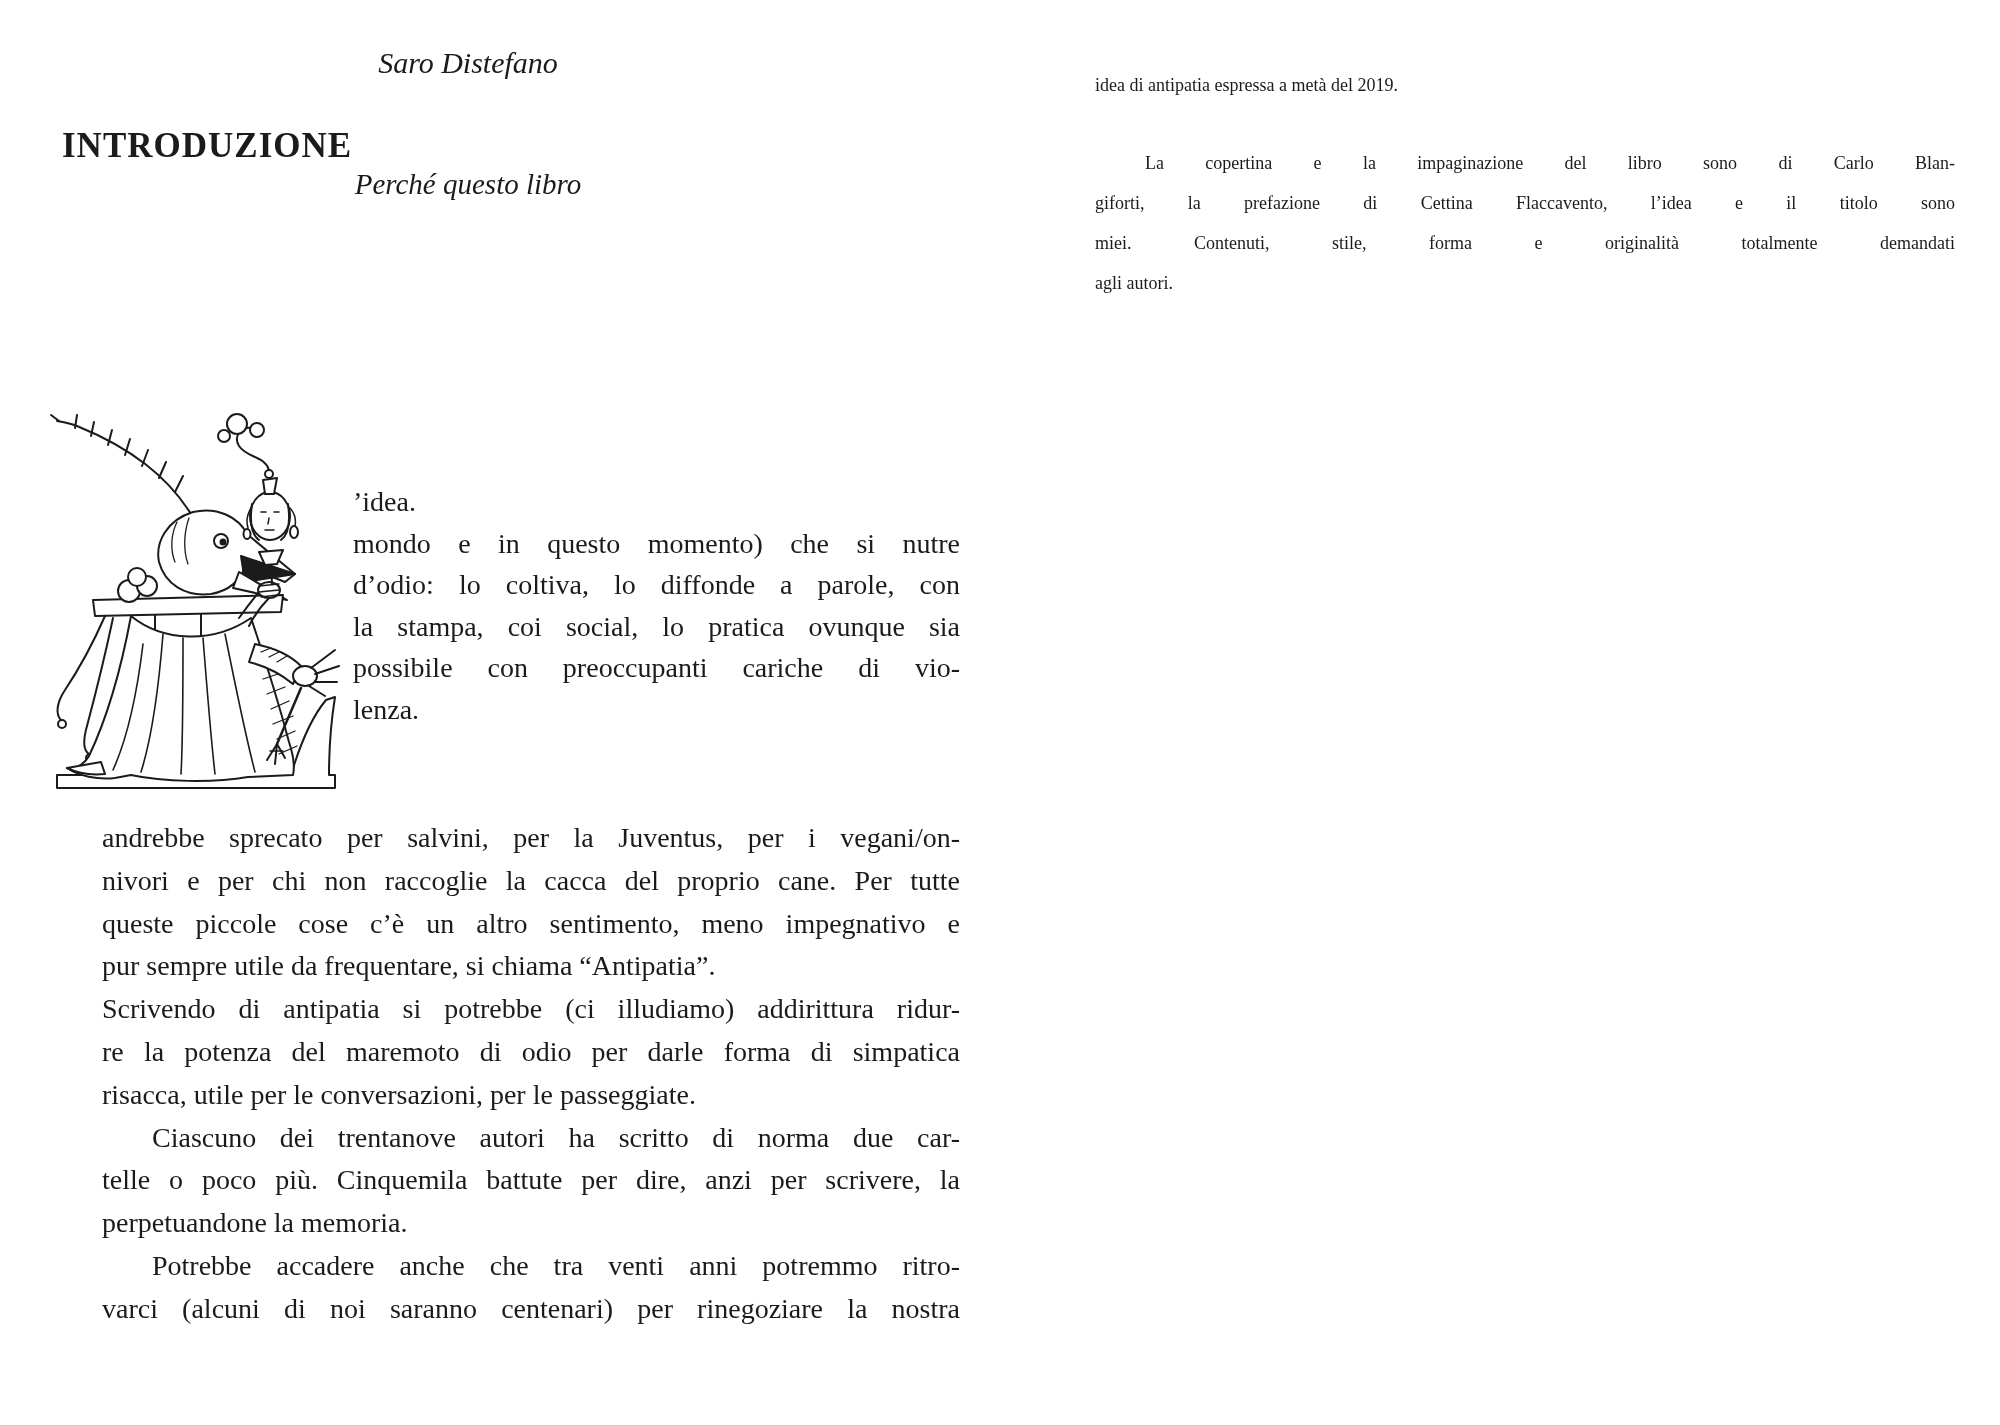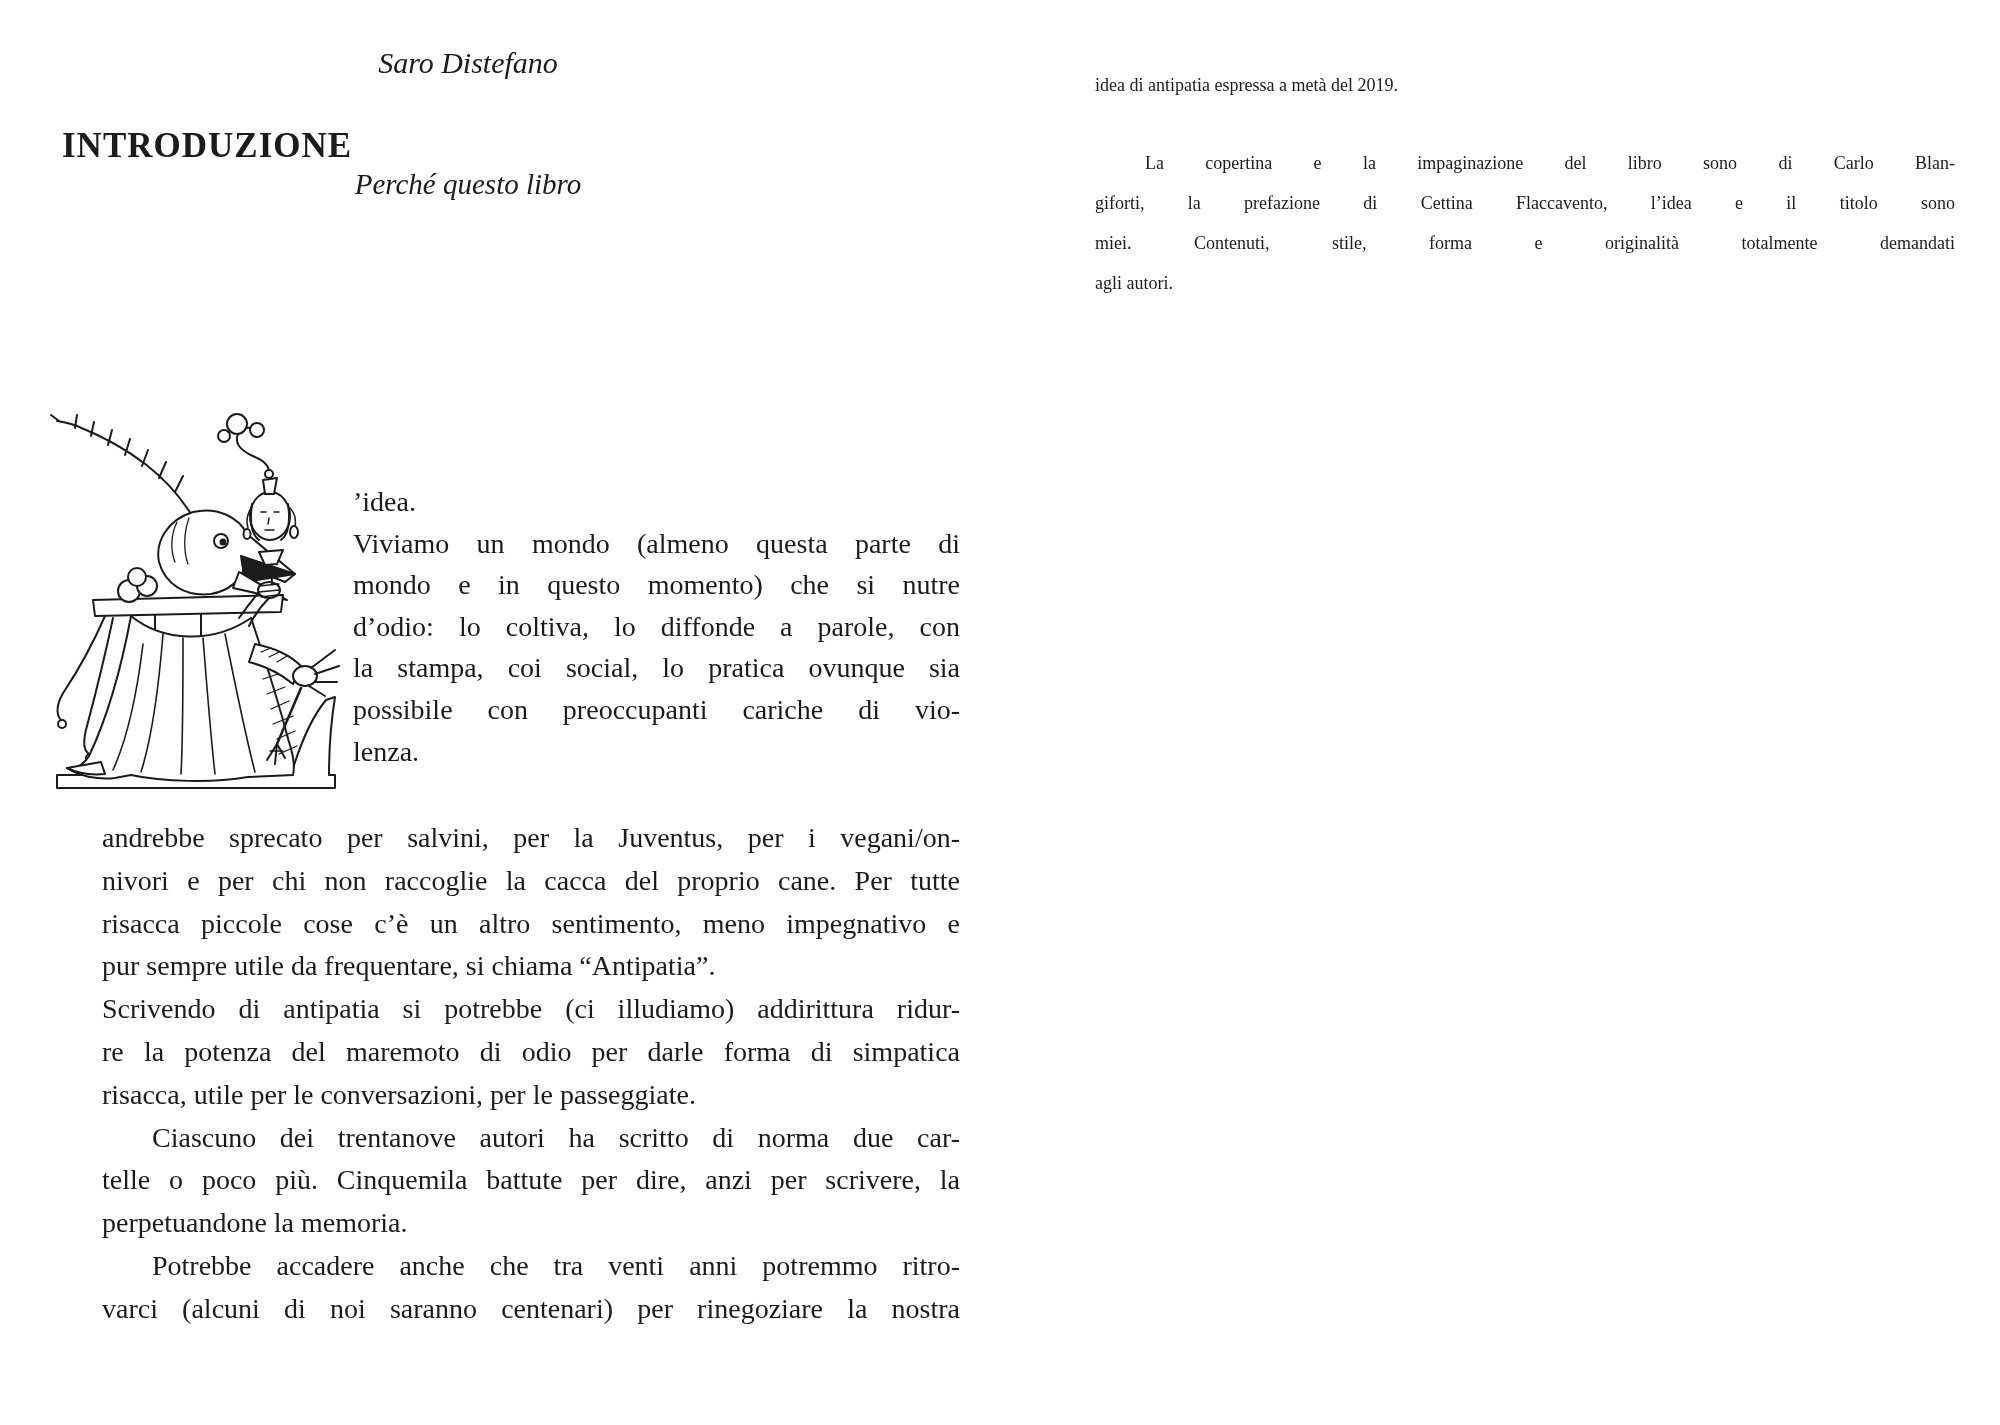--- a/index.html
+++ b/index.html
@@ -149,31 +149,30 @@
               <path d="M234 340 L232 360"></path>
               <path d="M234 340 L242 354"></path>
             <path d="M227 347 L240 347" stroke-width="1.5"></path>
           </g>
         </g>
       </svg>
     </div>
 
     <div class="wrapped-col">
         <div class="tline">’idea.</div>
-        <div class="tline just">Viviamo un mondo (almeno questa parte di</div>
         <div class="tline just">mondo e in questo momento) che si nutre</div>
         <div class="tline just">d’odio: lo coltiva, lo diffonde a parole, con</div>
         <div class="tline just">la stampa, coi social, lo pratica ovunque sia</div>
         <div class="tline just">possibile con preoccupanti cariche di vio-</div>
         <div class="tline">lenza.</div>
       </div>
     <div class="full-col">
         <div class="tline just">andrebbe sprecato per salvini, per la Juventus, per i vegani/on-</div>
         <div class="tline just">nivori e per chi non raccoglie la cacca del proprio cane. Per tutte</div>
-        <div class="tline just">risacca piccole cose c’è un altro sentimento, meno impegnativo e</div>
+        <div class="tline just">queste piccole cose c’è un altro sentimento, meno impegnativo e</div>
         <div class="tline">pur sempre utile da frequentare, si chiama “Antipatia”.</div>
         <div class="tline just">Scrivendo di antipatia si potrebbe (ci illudiamo) addirittura ridur-</div>
         <div class="tline just">re la potenza del maremoto di odio per darle forma di simpatica</div>
         <div class="tline">risacca, utile per le conversazioni, per le passeggiate.</div>
         <div class="tline just ind">Ciascuno dei trentanove autori ha scritto di norma due car-</div>
         <div class="tline just">telle o poco più. Cinquemila battute per dire, anzi per scrivere, la</div>
         <div class="tline">perpetuandone la memoria.</div>
         <div class="tline just ind">Potrebbe accadere anche che tra venti anni potremmo ritro-</div>
         <div class="tline just">varci (alcuni di noi saranno centenari) per rinegoziare la nostra</div>
       </div>

